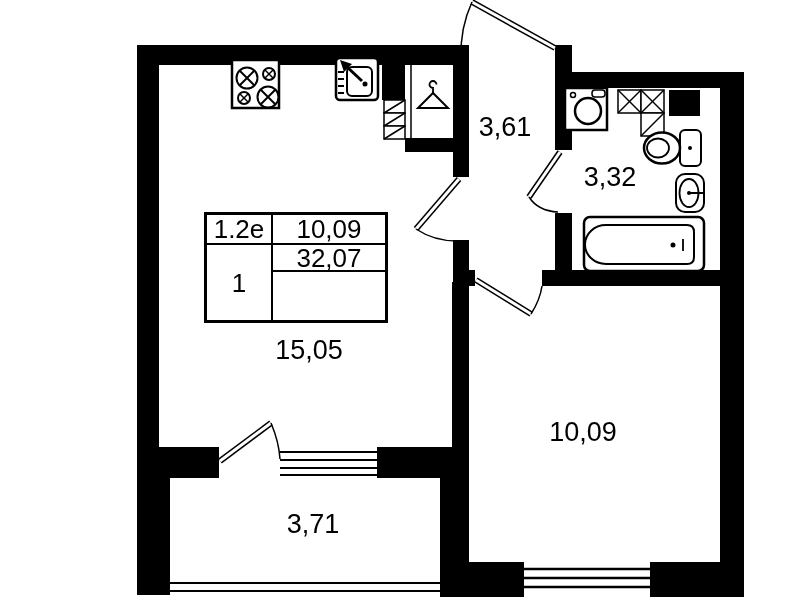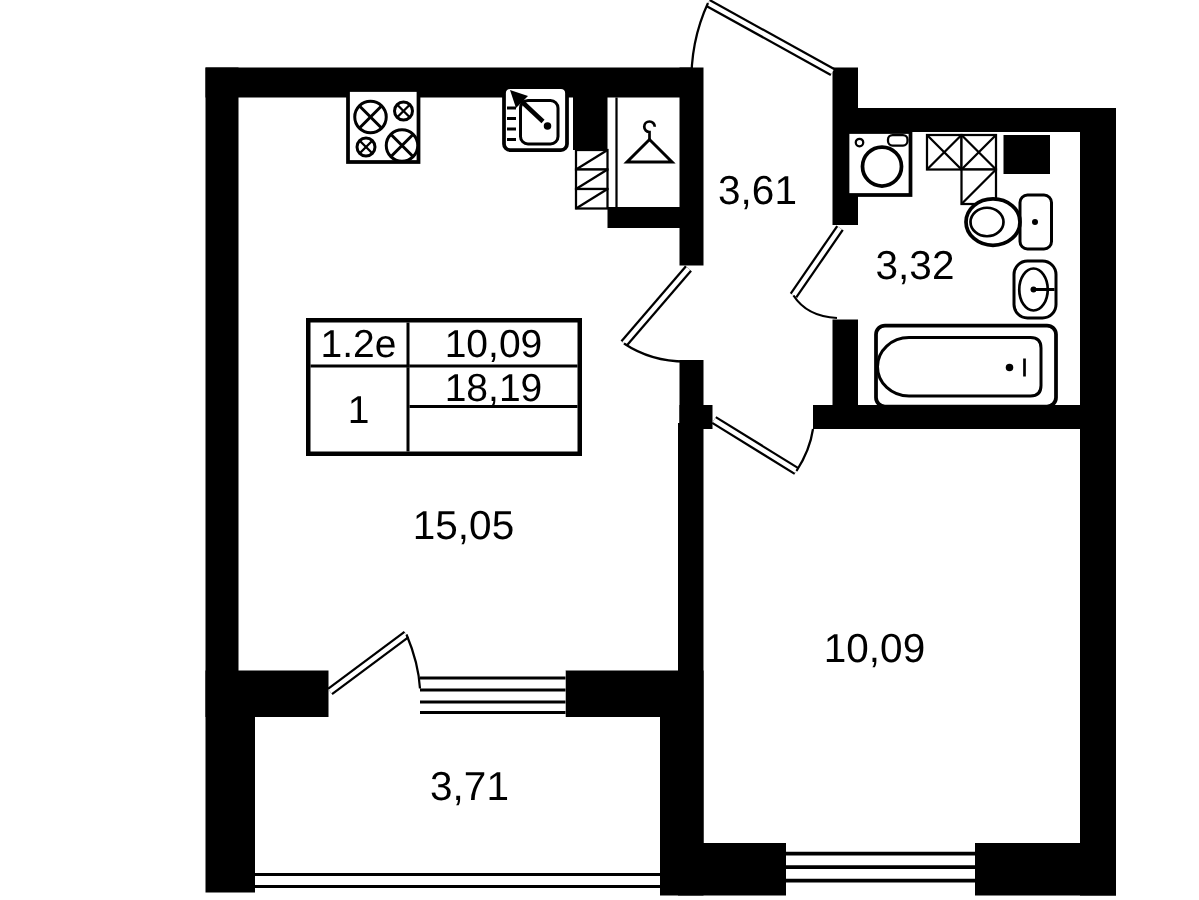--- a/index.html
+++ b/index.html
@@ -13,21 +13,21 @@
   }
   #plan-svg{position:absolute;left:0;top:0;}
   svg text{
     font-family:"Liberation Sans", sans-serif;
     fill:#000000;
   }
   .room-label{font-size:27px;}
   
   #area-table{
     position:absolute;left:172px;top:212px;
-    width:184px;height:92px;
+    width:184px;height:111px;
     box-sizing:border-box;
     border:3px solid #000;
     display:grid;
     grid-template-columns:66px 1fr;
     grid-template-rows:30px 27px 1fr;
     background:#fff;
     font-size:26px;
     line-height:1;
     color:#000;
   }
@@ -203,16 +203,16 @@
     <text class="room-label" x="578" y="186" text-anchor="middle">3,32</text>
     <text class="room-label" x="277" y="359" text-anchor="middle">15,05</text>
     <text class="room-label" x="551" y="441" text-anchor="middle">10,09</text>
     <text class="room-label" x="281" y="533" text-anchor="middle">3,71</text>
   </svg>
 
   <div id="area-table">
     <div class="tcell cell-type">1.2е</div>
     <div class="tcell cell-area1">10,09</div>
     <div class="tcell cell-count">1</div>
-    <div class="tcell cell-living">18,19</div>
+    <div class="tcell cell-living">32,07</div>
   </div>
 
 </div>
 
 </body></html>

